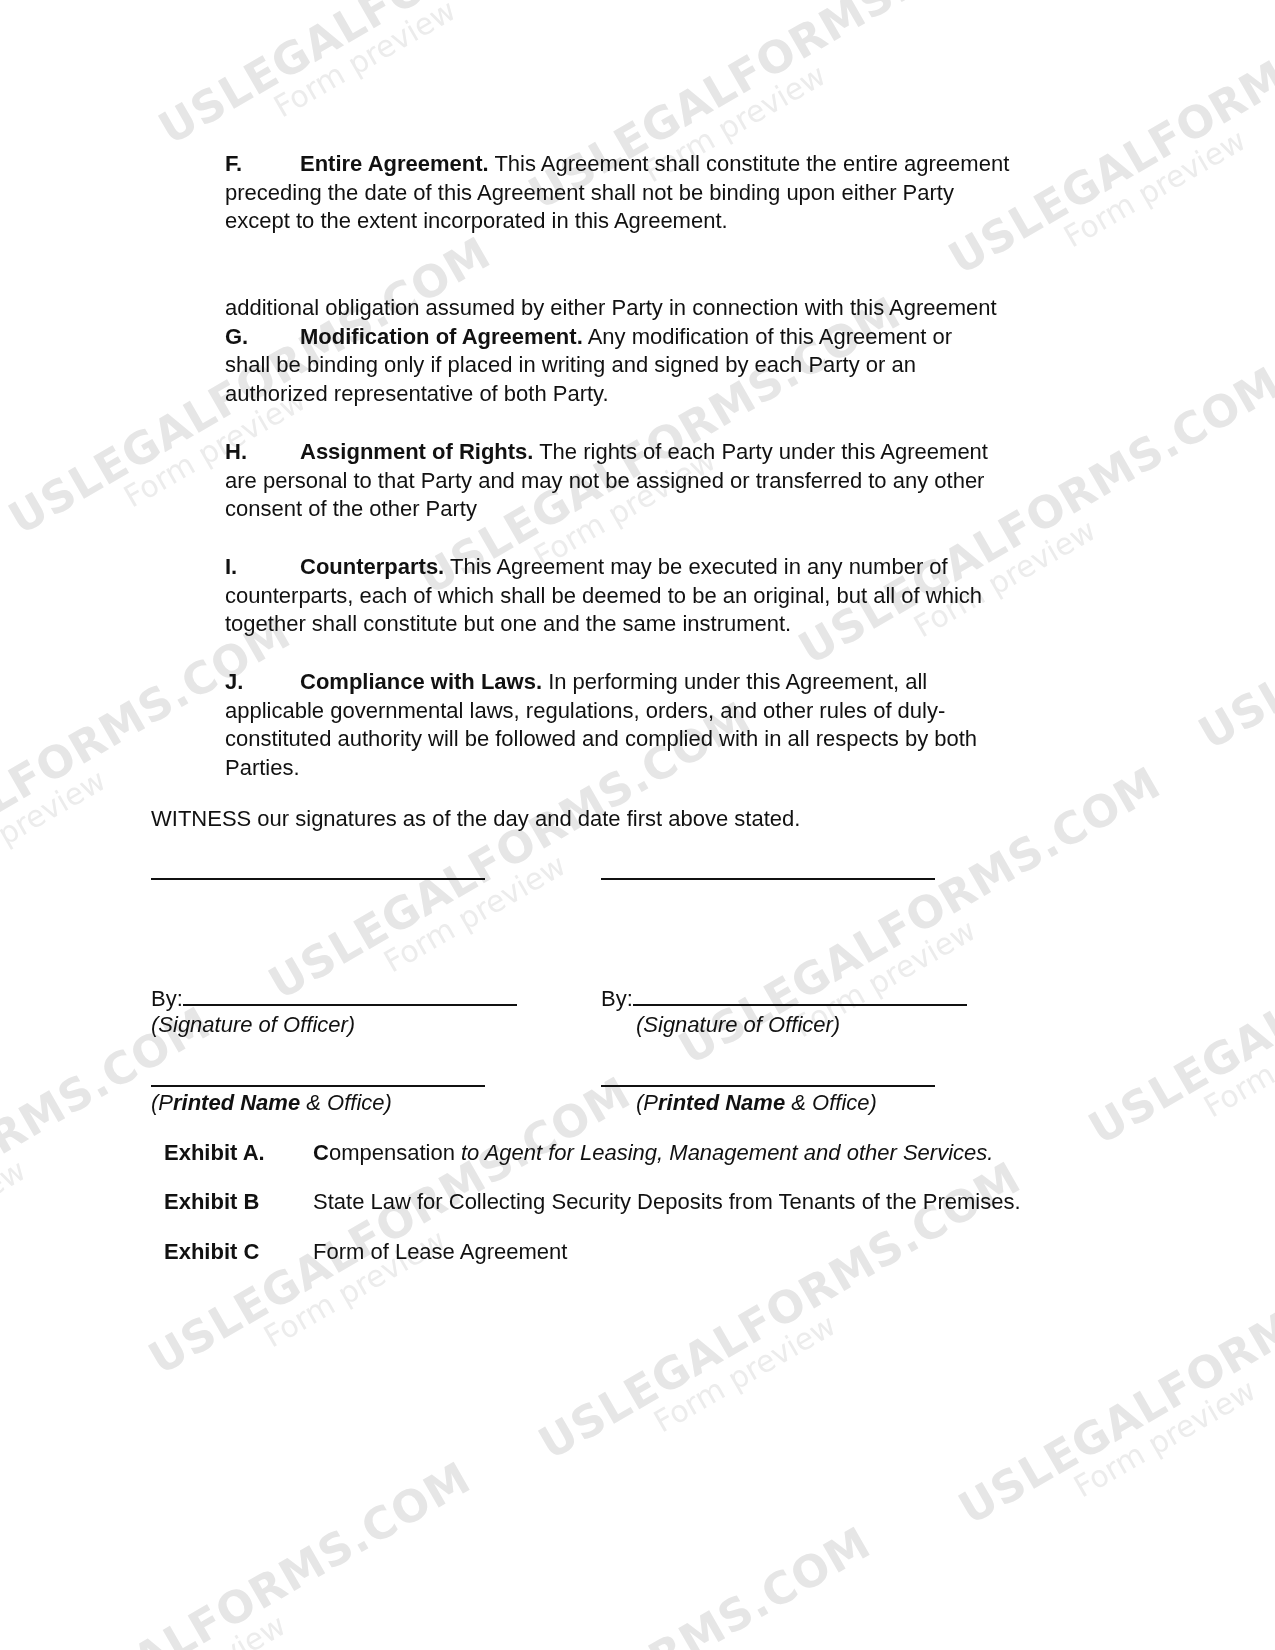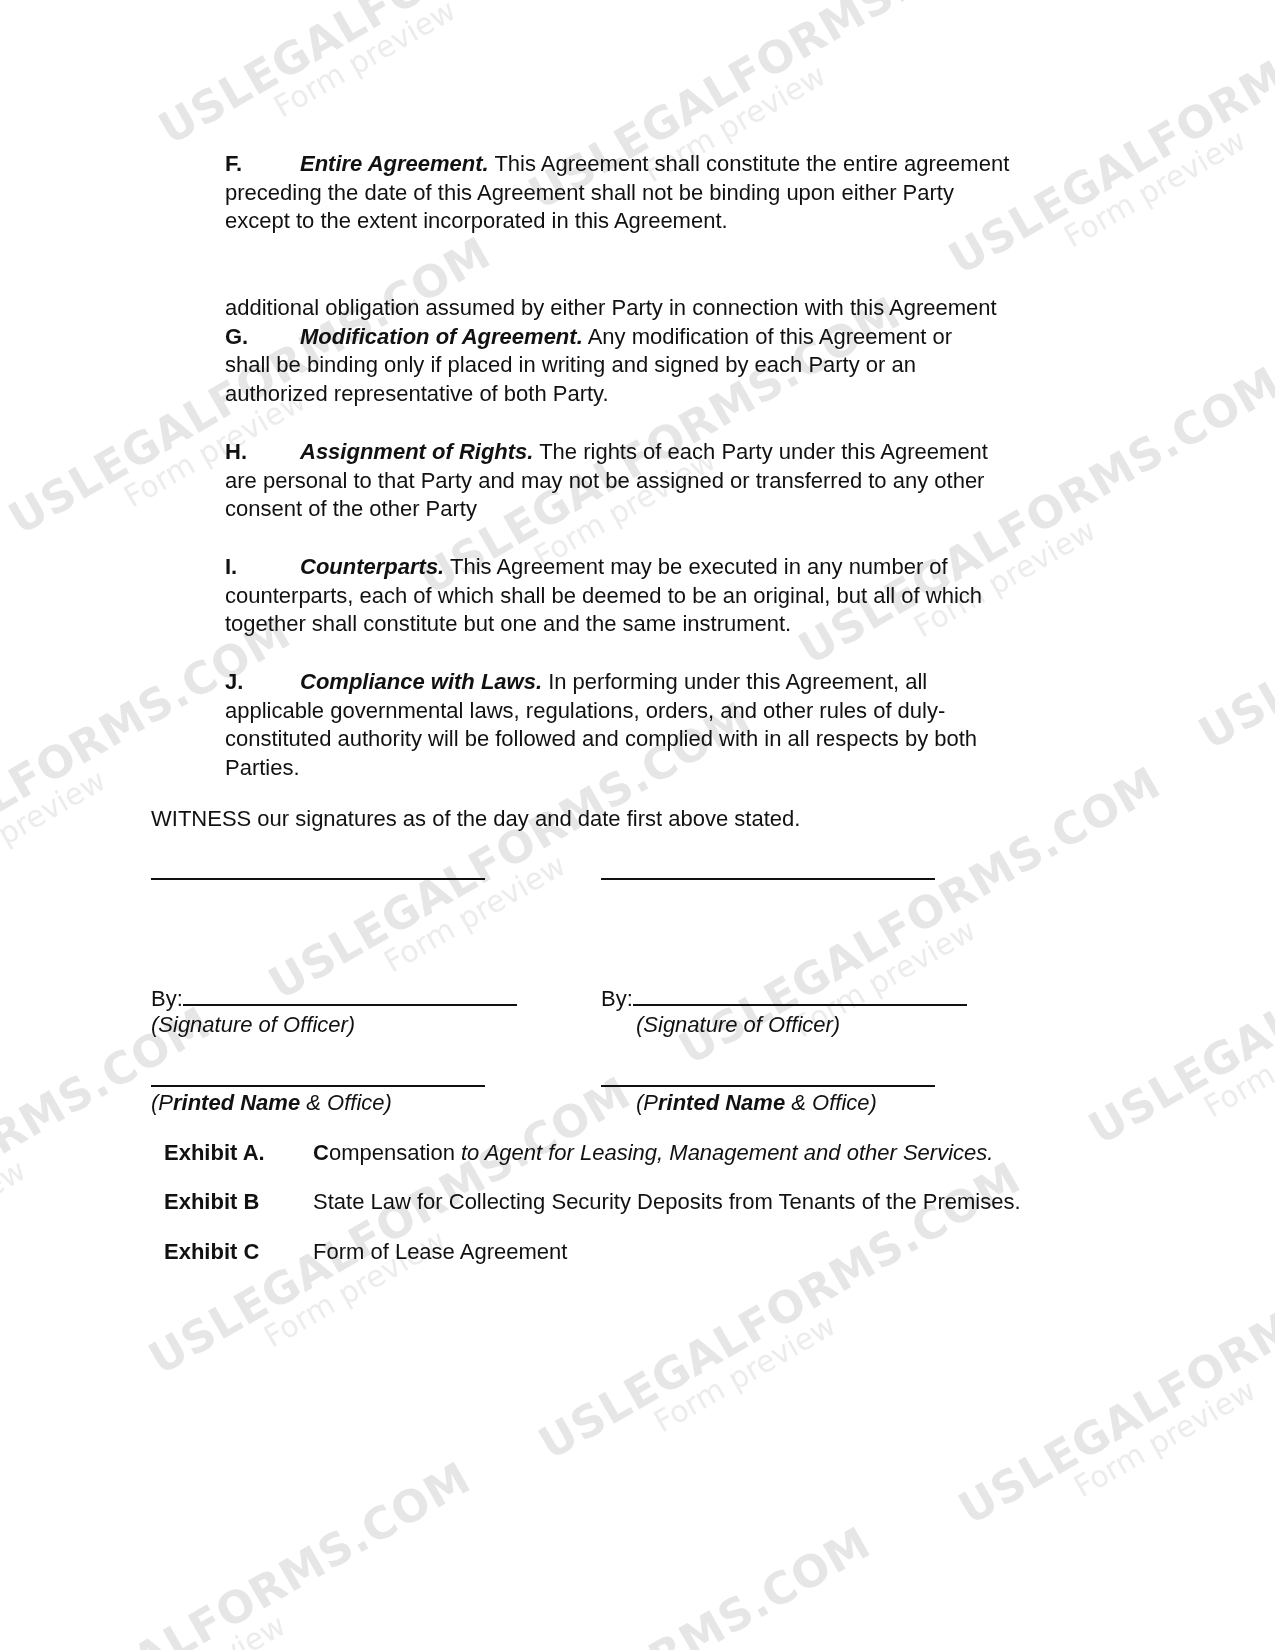--- a/index.html
+++ b/index.html
@@ -6,21 +6,21 @@
   body { width: 1275px; height: 1650px; position: relative; overflow: hidden;
          font-family: "Liberation Sans", sans-serif; color: #111; }
   .wm-layer { position: absolute; inset: 0; pointer-events: none; z-index: 0; }
   .wm { position: absolute; transform: rotate(-30deg); transform-origin: left top;
         color: #e6e6e6; white-space: nowrap; }
   .wm .big { font-family: "DejaVu Sans", sans-serif; font-weight: bold; font-size: 44px; letter-spacing: 1px; display: block; }
   .wm .small { font-family: "DejaVu Sans", sans-serif; font-size: 30px; display: block; margin-left: 110px; margin-top: -6px; color: #ececec; }
   .doc { position: absolute; inset: 0; z-index: 1; font-size: 22px; line-height: 28.7px; }
   .para { position: absolute; left: 225px; width: 900px; }
   .para .lbl { font-weight: bold; display: inline-block; width: 75px; }
-  .para .ttl { font-weight: bold; font-style: italic; }
+  .para .ttl { font-weight: bold; }
   .witness { position: absolute; left: 151px; top: 805px; }
   .sigline { position: absolute; height: 2px; background: #111; width: 334px; }
   .by { position: absolute; }
   .by .u { display: inline-block; border-bottom: 2px solid #111; width: 334px; height: 22px; vertical-align: baseline; }
   .ital { position: absolute; font-style: italic; }
   .ital b { font-weight: bold; }
   .exhibit { position: absolute; left: 164px; }
   .exhibit .elbl { font-weight: bold; display: inline-block; width: 149px; }
 </style>
 </head>

